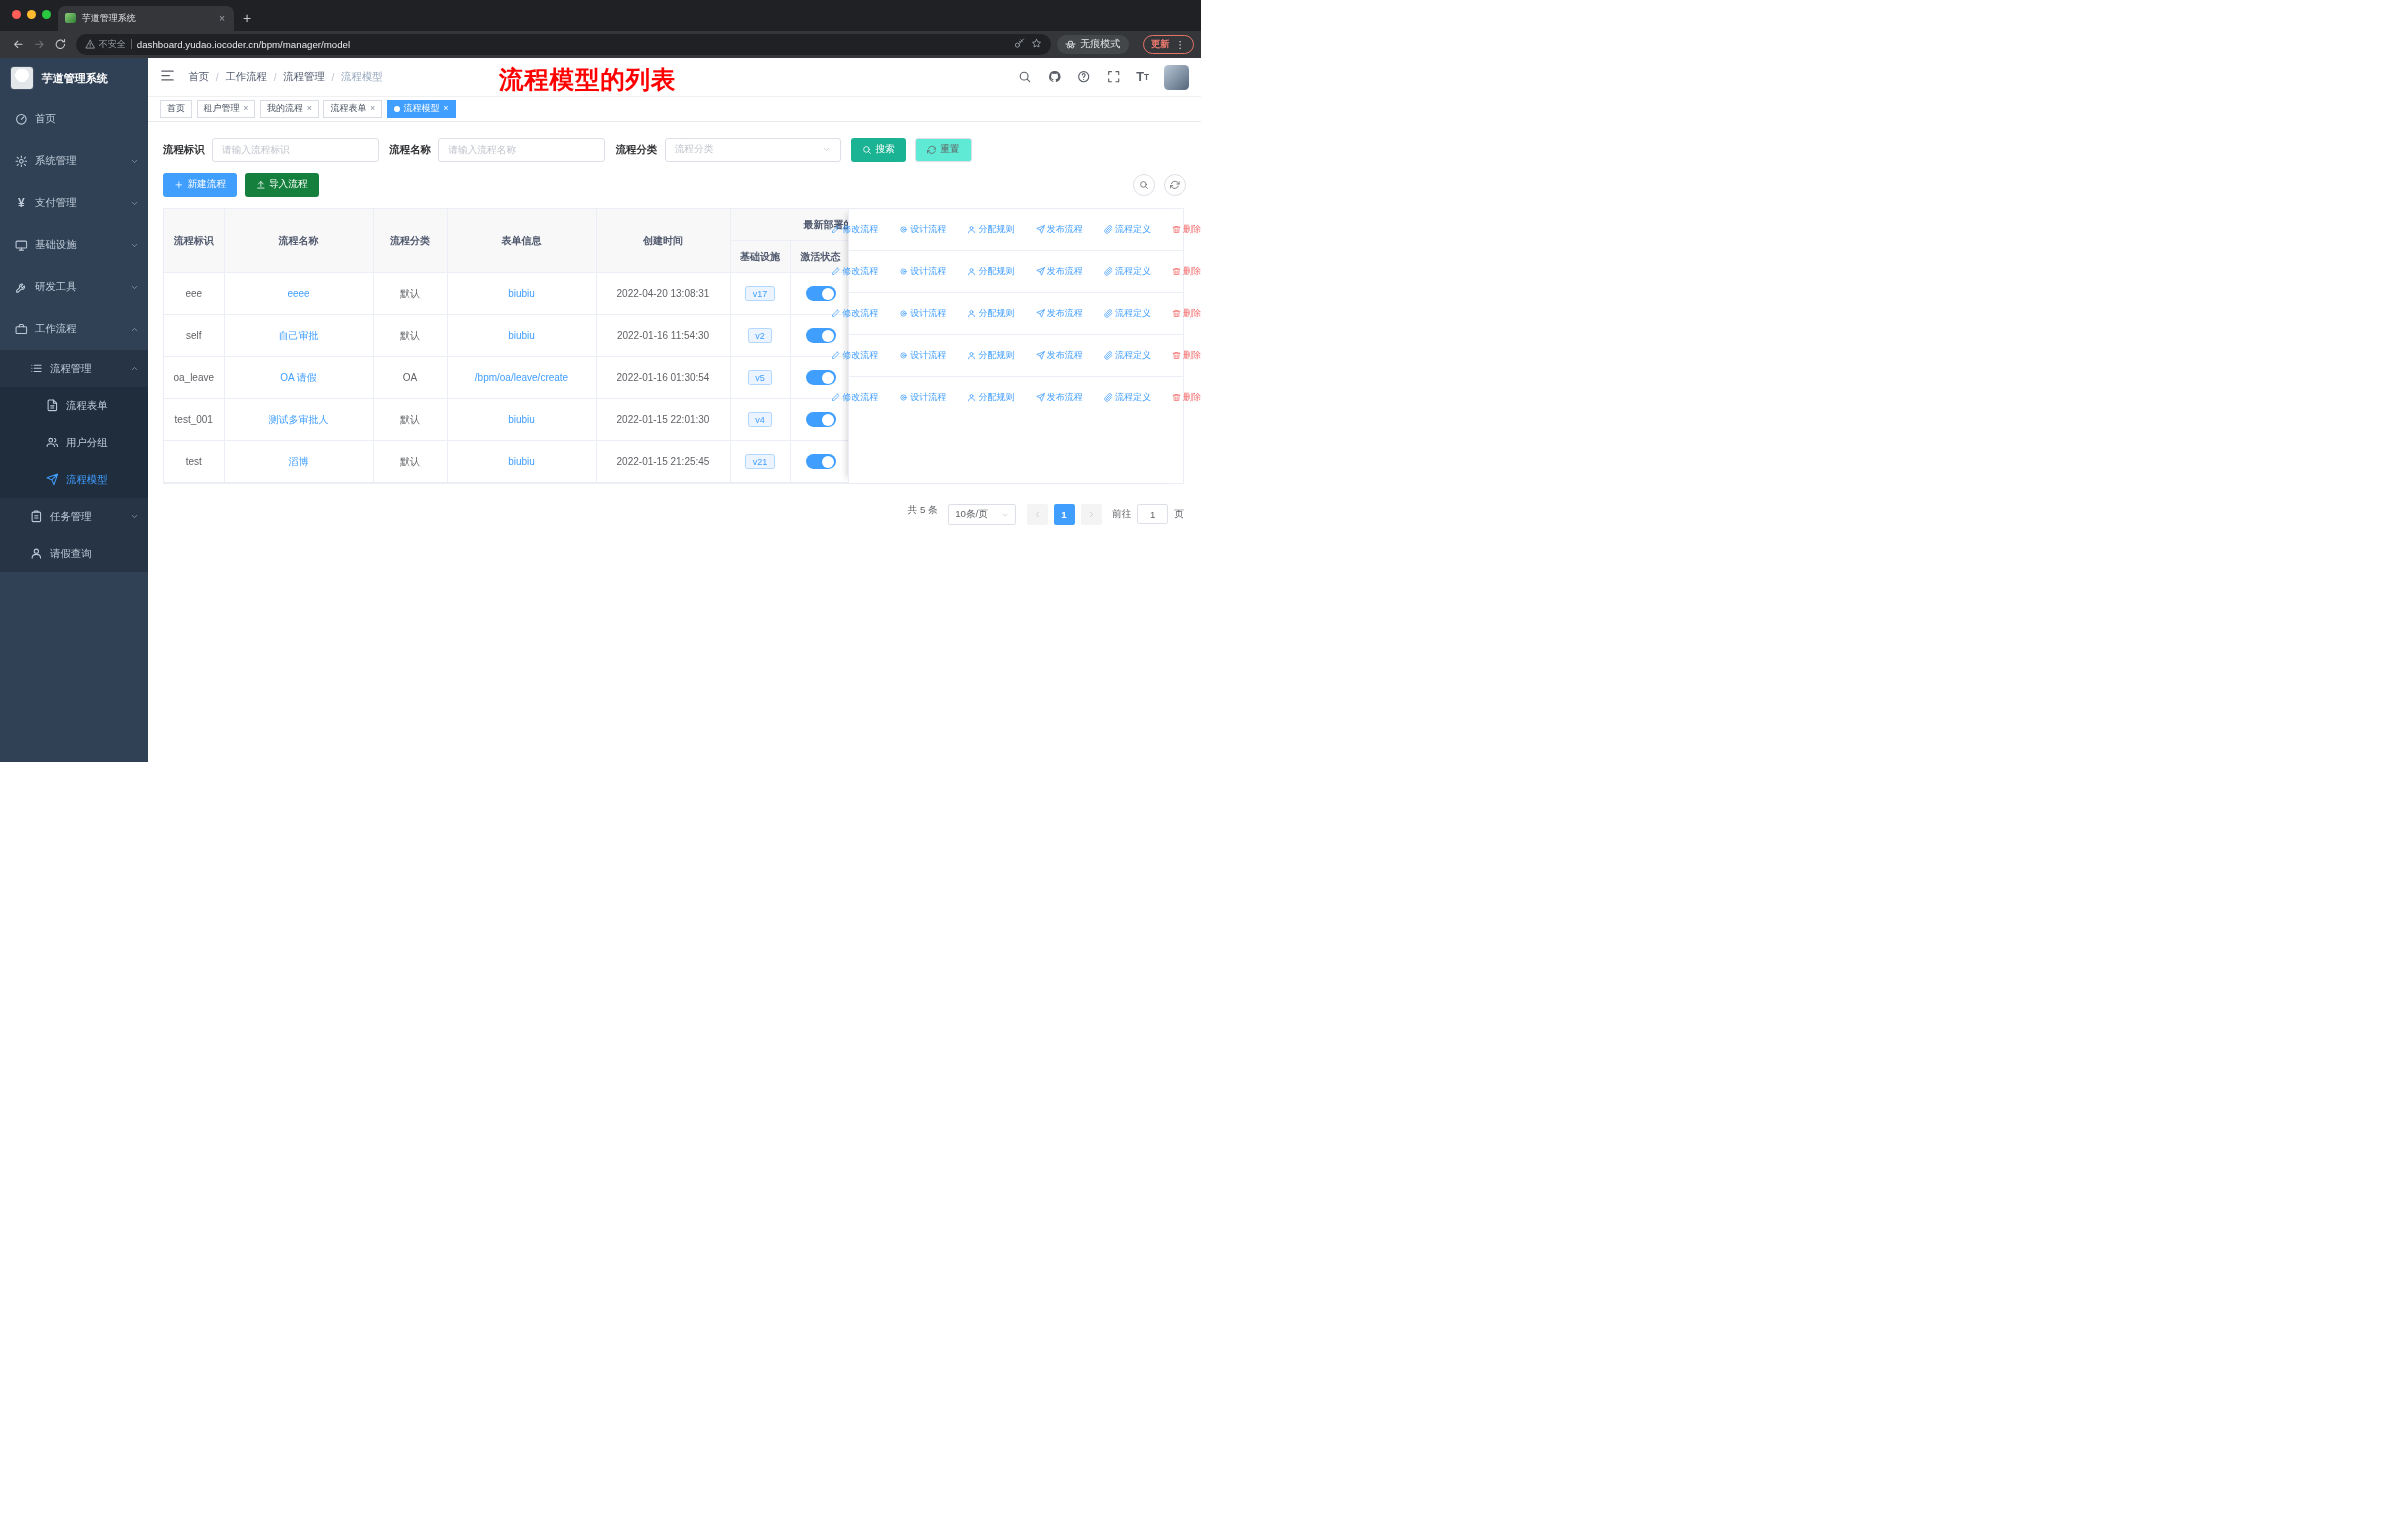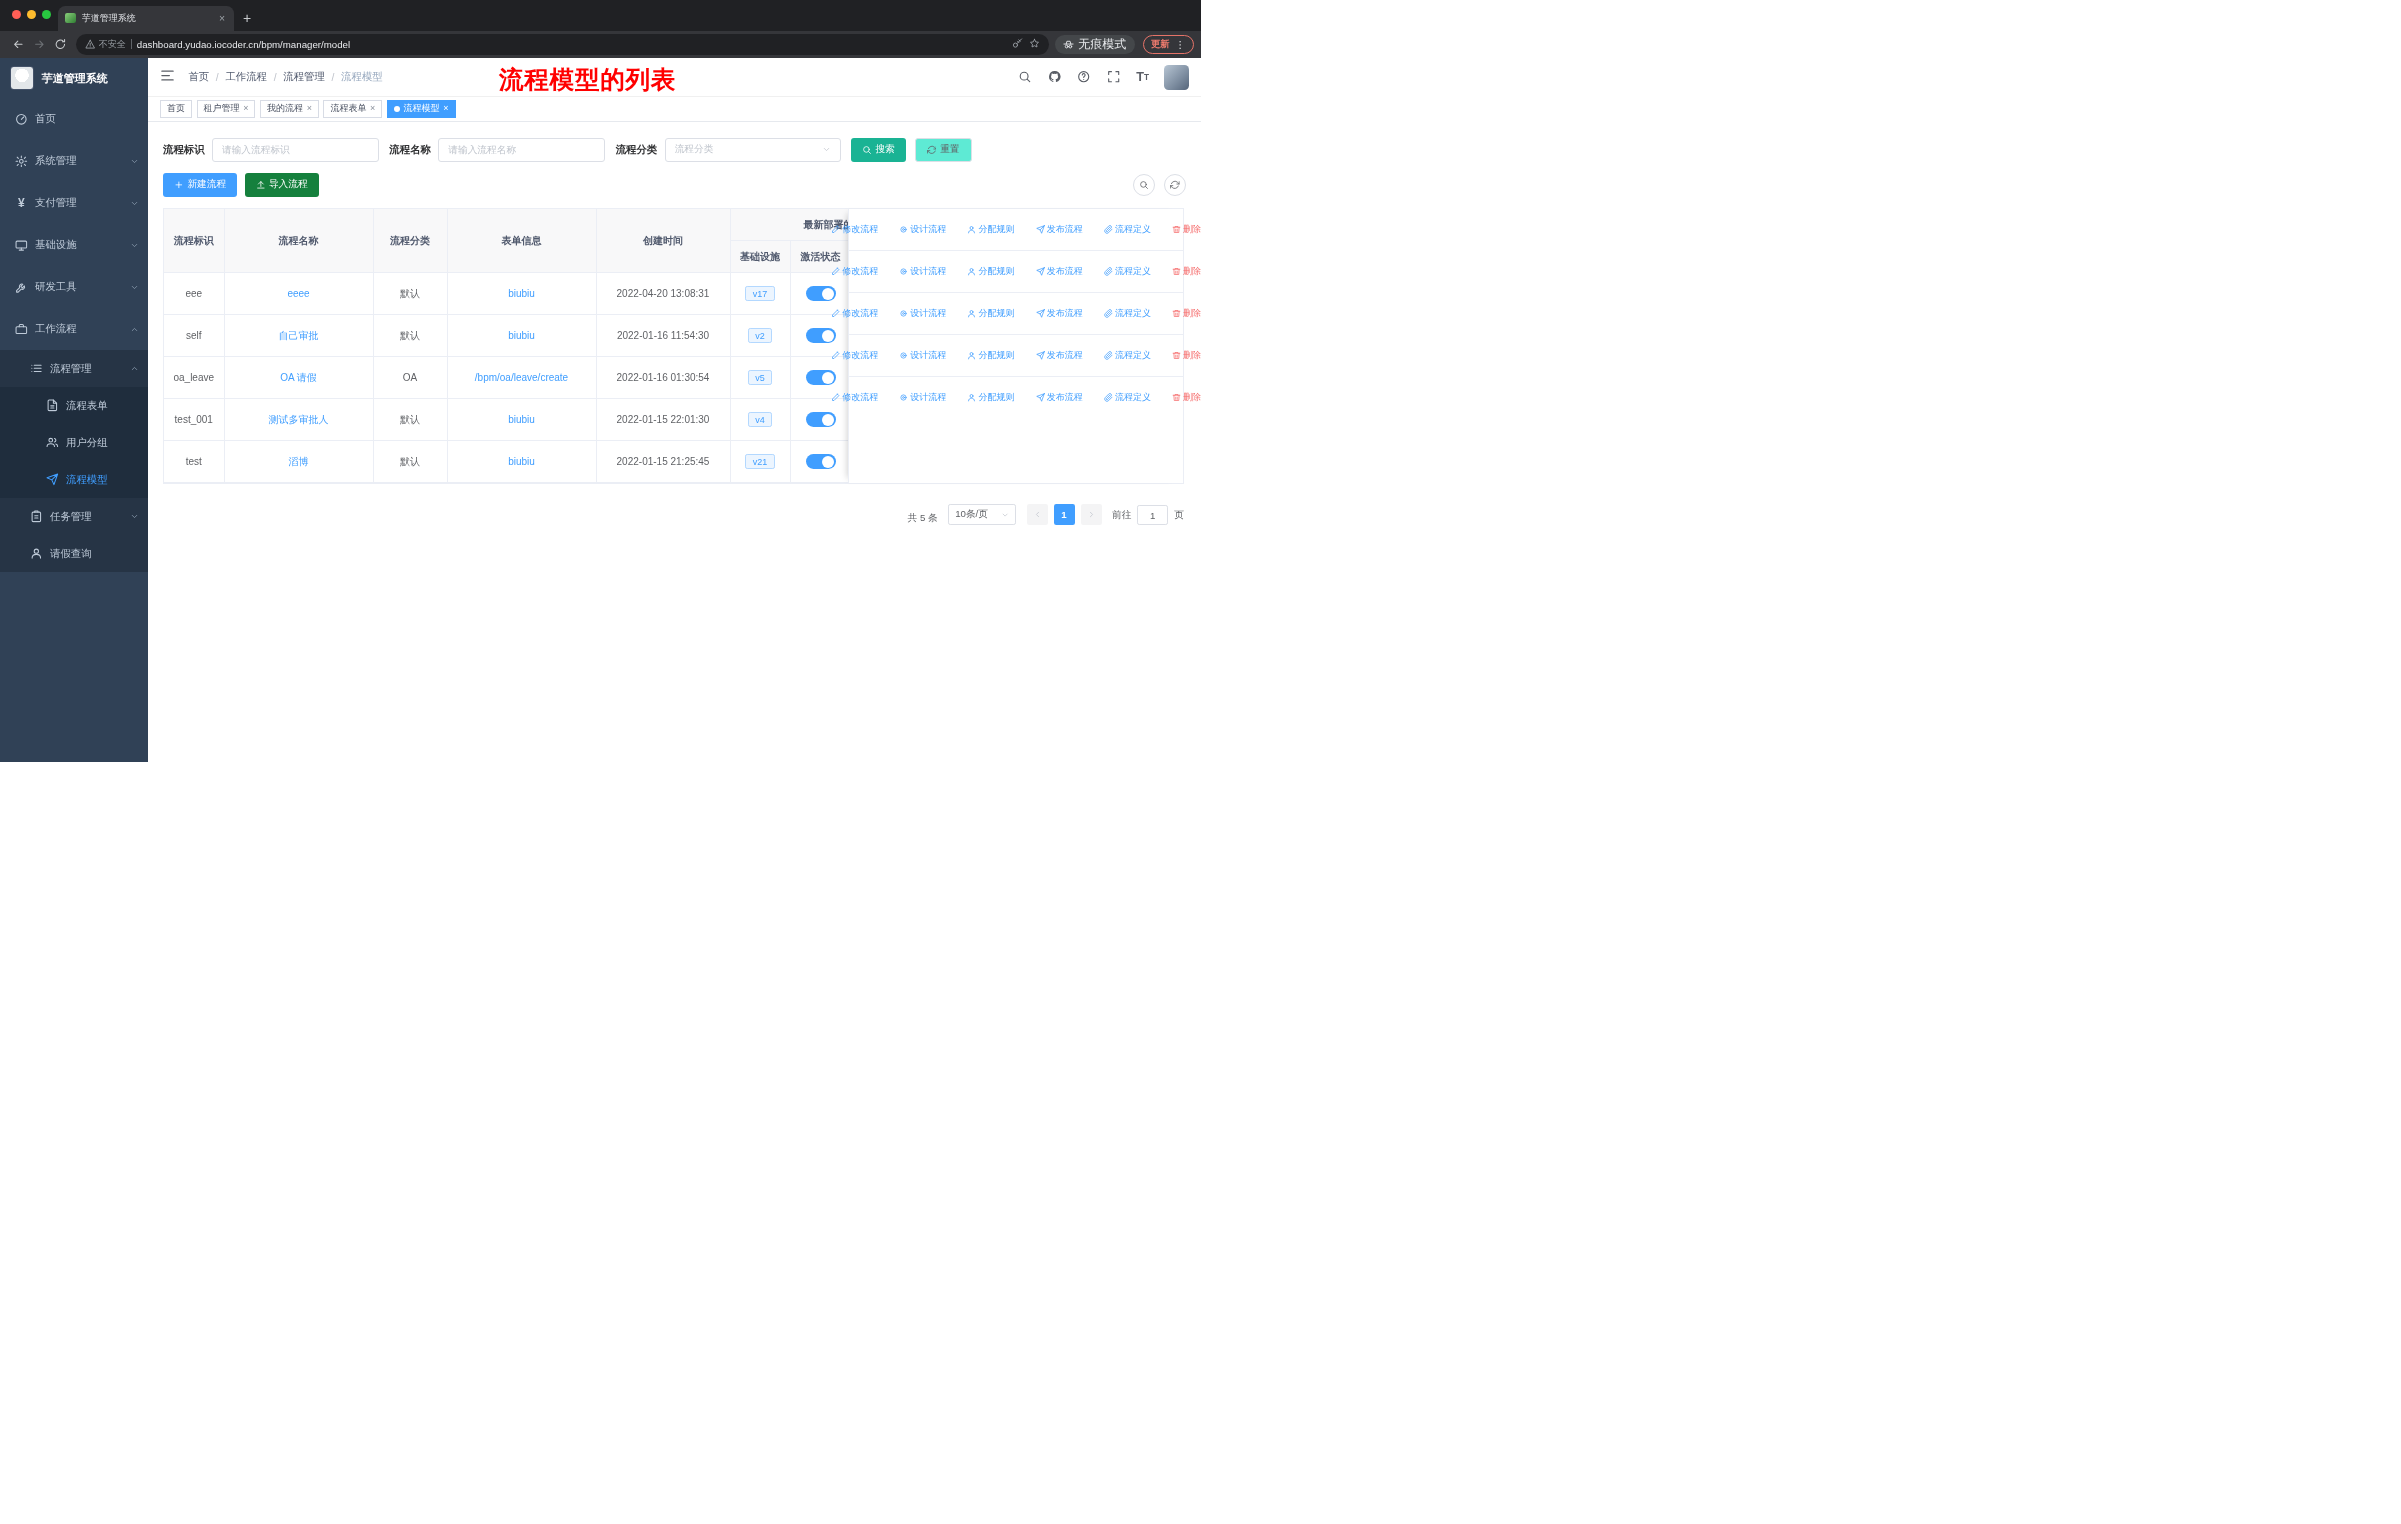--- a/index.html
+++ b/index.html
@@ -27,21 +27,21 @@
   .navbtn{width:21px;height:21px;display:flex;align-items:center;justify-content:center;border-radius:50%}
   .navbtn svg{width:12.7px;height:12.7px}
   .c-light{color:#c7cacd}.c-dim{color:#6e7175}
   .urlbar{flex:1;height:21px;background:#202124;border-radius:10.4px;display:flex;align-items:center;padding:0 9px;margin:0 6px;gap:5.2px;font-size:9.7px;color:#e8eaed}
   .warn{color:#9aa0a6;display:flex;align-items:center;gap:3px;font-size:9px}
   .warn svg{width:10.4px;height:10.4px}
   .url-sep{width:0.7px;height:10.4px;background:#5f6368}
   .url-text{white-space:nowrap}
   .url-spacer{flex:1}
   .urlic{color:#9aa0a6}.urlic svg{width:11px;height:11px}
-  .incog{height:19.4px;border-radius:9.7px;background:#44474a;display:flex;align-items:center;gap:4.5px;padding:0 8.2px;color:#e8eaed;font-size:12px;margin-right:8px}
+  .incog{height:19.4px;border-radius:9.7px;background:#44474a;display:flex;align-items:center;gap:4.5px;padding:0 8.2px;color:#e8eaed;font-size:10px;margin-right:14px}
   .incog svg{width:11px;height:11px}
   .update{height:19.4px;border-radius:9.7px;border:0.7px solid #e57368;display:flex;align-items:center;gap:6px;padding:0 7.4px;color:#ee7b6e;font-size:9.3px;font-weight:600}
   .update .dots{color:#e8eaed;font-size:9.7px;font-weight:400}
 
   
   .app{position:absolute;top:58px;left:0;right:0;bottom:0;display:flex}
   .sidebar{width:148px;flex:none;background:var(--sidebar-bg);color:#bfcbd9;font-size:10.4px}
   .logo-row{height:40px;display:flex;align-items:center;gap:7.4px;padding:0 10.4px;color:#fff;font-weight:700;font-size:11px}
   .logo-img{width:24px;height:24px;border-radius:3.7px;background:
      radial-gradient(circle at 50% 38%, #ffffff 0 38%, #e3e7ea 39% 100%);border:0.7px solid #45536a}
@@ -111,21 +111,21 @@
   .switch::after{content:"";position:absolute;right:1.5px;top:1.5px;width:12px;height:12px;border-radius:50%;background:#fff}
   .opcol{position:absolute;top:0;right:0;bottom:0;width:335px;background:#fff;z-index:2;border-left:0.7px solid #ebeef5;box-shadow:-6.7px 0 6.7px -5.2px rgba(0,0,0,.18)}
   .op-head{height:64px;background:#f8f8f9;border-bottom:0.7px solid #ebeef5;display:flex;align-items:center;justify-content:center;font-weight:700;font-size:10px;color:#515a6e}
   .op-row{height:42px;border-bottom:0.7px solid #ebeef5;display:flex;align-items:center;justify-content:center;gap:21px}
   .op-row:last-child{border-bottom:none}
   .al{display:inline-flex;align-items:center;gap:2.2px;font-size:9px;color:var(--accent);cursor:pointer;white-space:nowrap;text-decoration:none}
   .al svg{width:9px;height:9px}
   .al.danger{color:var(--danger)}
 
   
-  .pager{width:1021px;display:flex;align-items:flex-end;justify-content:flex-end;gap:10.4px;margin-top:20px;font-size:9.7px;color:#606266}
+  .pager{width:1021px;display:flex;align-items:flex-start;justify-content:flex-end;gap:10.4px;margin-top:20px;font-size:9.7px;color:#606266}
   .psel{width:68px;height:21px;border:0.7px solid #dcdfe6;border-radius:2.2px;display:flex;align-items:center;justify-content:space-between;padding:0 6px;cursor:pointer}
   .psel svg{width:8.2px;height:8.2px;color:#c0c4cc}
   .pgroup{display:flex;align-items:center;gap:6px}
   .pbtn{width:21px;height:21px;background:#f4f4f5;border-radius:2.2px;display:flex;align-items:center;justify-content:center;color:#c0c4cc;cursor:pointer}
   .pbtn svg{width:9px;height:9px}
   .pbtn.active{background:var(--accent);color:#fff;font-weight:700}
   .goto{display:flex;align-items:center;gap:6px}
   .goto input{width:31px;height:20px;border:0.7px solid #dcdfe6;border-radius:2.2px;text-align:center;font-size:9.7px;color:#606266;outline:none;font-family:inherit}
 </style>
 </head>

